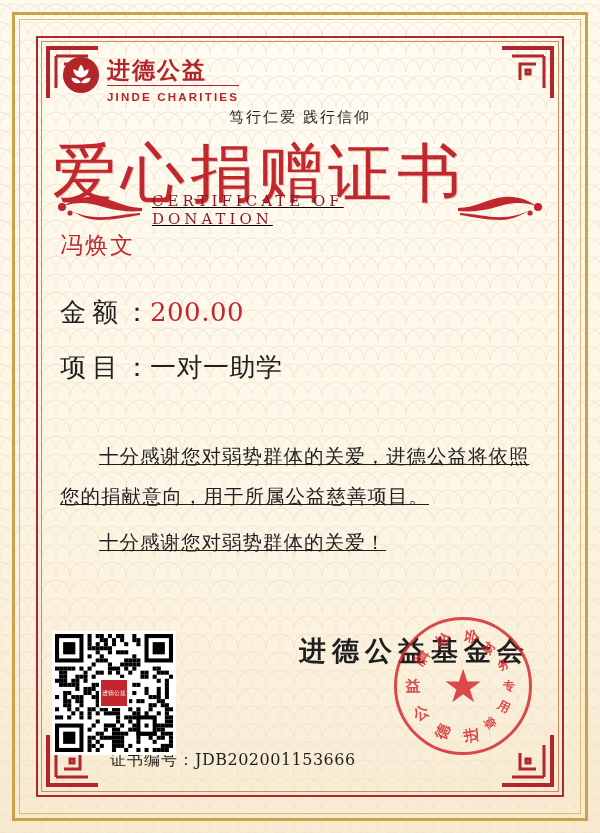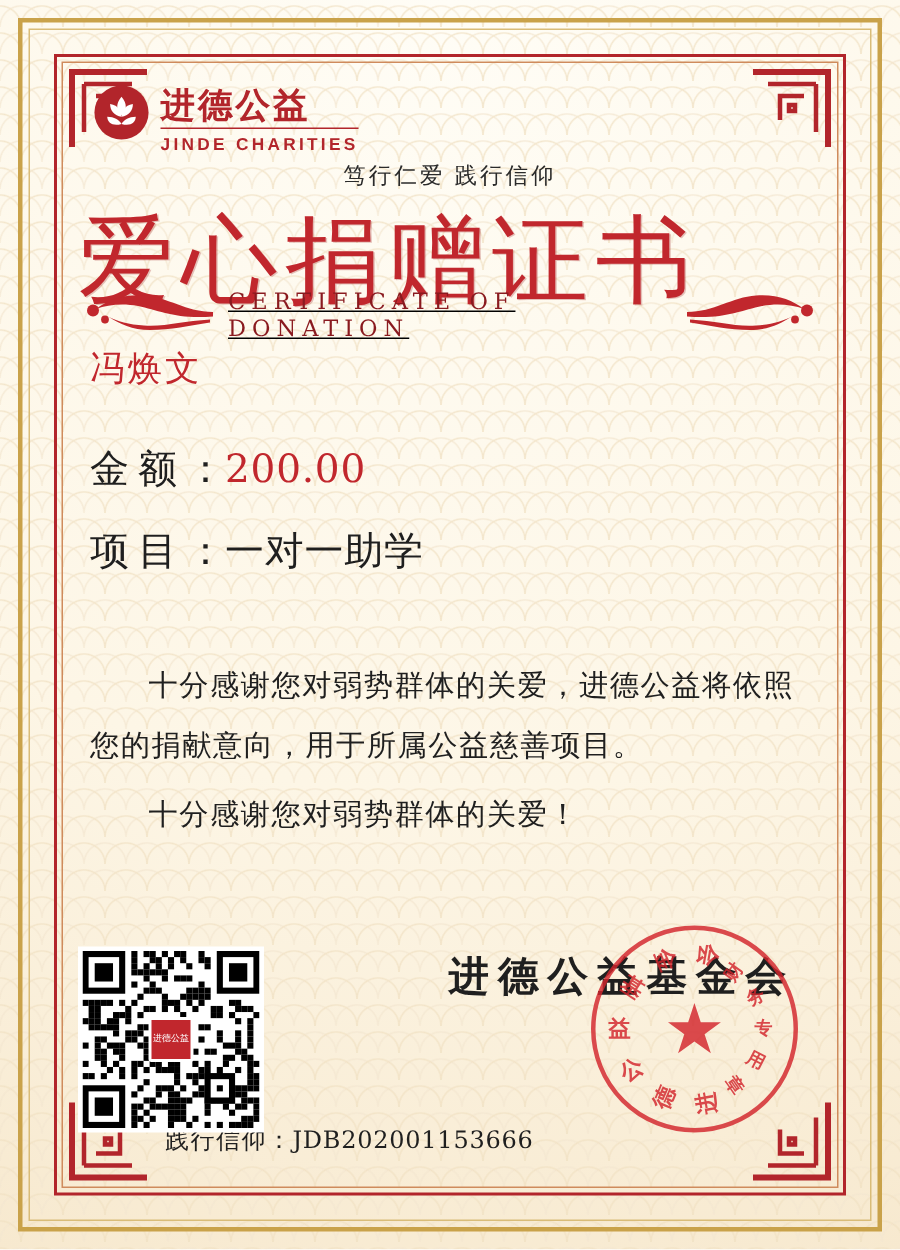--- a/index.html
+++ b/index.html
@@ -186,21 +186,21 @@
     position: absolute;
     top: 385px;
     left: 8px;
     right: 8px;
     font-size: 19.5px;
     line-height: 40px;
     color: #1f1f1f;
     font-family: "DejaVu Serif", serif;
     letter-spacing: 1px;
   }
-  .body-text p { margin: 0; }
+  .body-text p { margin: 0; text-decoration: underline; }
   .body-text p.indent { text-indent: 2em; }
   .body-text p.second { margin-top: 6px; }
 
   
   .qr {
     position: absolute;
     left: 52px;
     bottom: 78px;
     width: 118px;
     height: 118px;
@@ -399,21 +399,21 @@
     </div>
 
     <div class="body-text">
       <p class="indent">十分感谢您对弱势群体的关爱，进德公益将依照您的捐献意向，用于所属公益慈善项目。</p>
       <p class="indent second">十分感谢您对弱势群体的关爱！</p>
     </div>
 
     <div class="org-name">进德公益基金会</div>
 
     <div class="serial">
-      <span>践行信仰：</span><span class="num">JDB202001153666</span>
+      <span>证书编号：</span><span class="num">JDB202001153666</span>
     </div>
 
   </div>
 
   <div class="qr">
     <div class="qr-grid" id="qr-grid">
         <svg width="118" height="118" style="position: absolute; left: 0px; top: 0px;">
           <rect x="0" y="0" width="118" height="118" fill="#ffffff"></rect>
           <rect x="32.55172413793103" y="0" width="4.068965517241379" height="4.068965517241379" fill="#000"></rect>
           <rect x="40.689655172413794" y="0" width="4.068965517241379" height="4.068965517241379" fill="#000"></rect>

